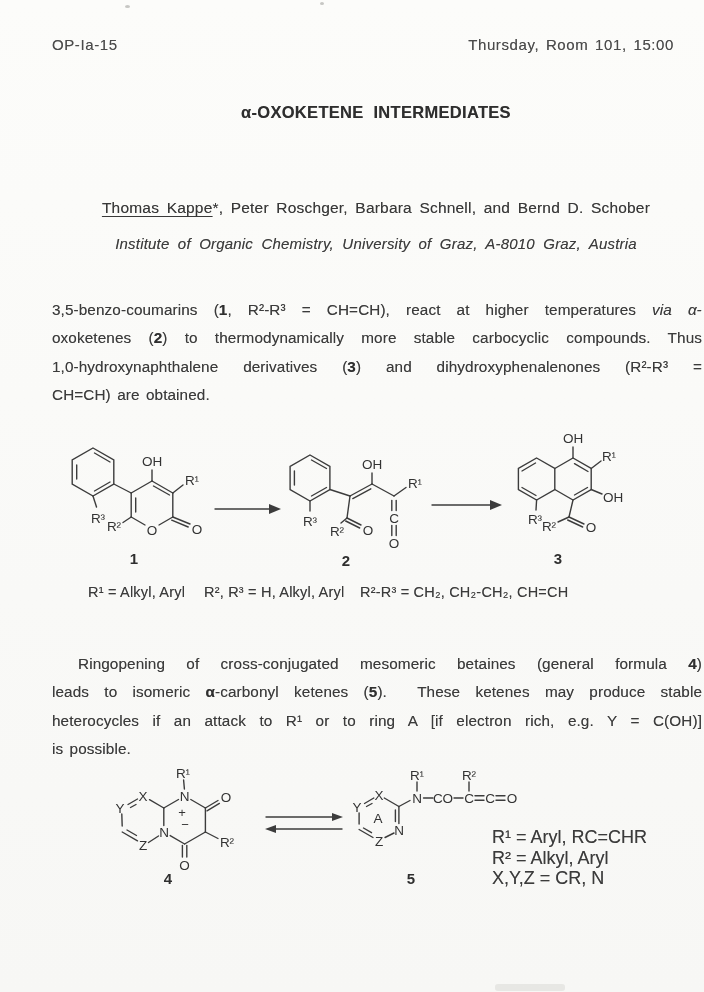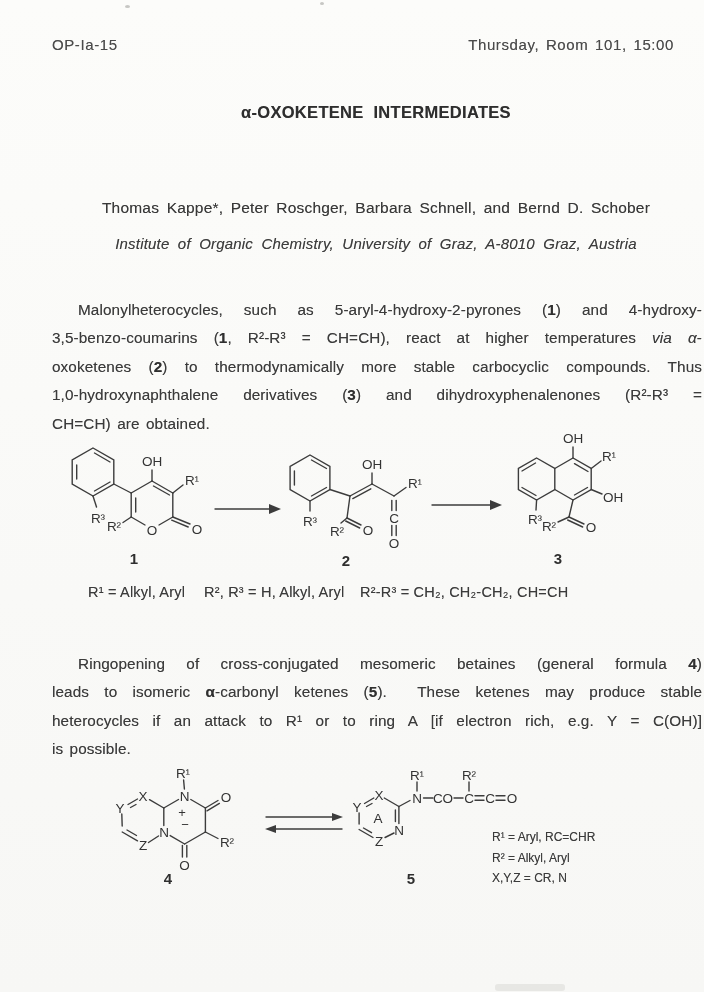--- a/index.html
+++ b/index.html
@@ -21,38 +21,38 @@
   .title{
     position:absolute;top:97px;left:0;width:100%;text-align:center;
     font-weight:bold;font-size:16.5px;line-height:30px;color:#2e2e2e;
     letter-spacing:.3px;word-spacing:5px;
   }
   .title i{font-style:italic;}
   .authors{
     position:absolute;top:199px;left:0;width:100%;text-align:center;
     font-size:15.5px;color:#383838;word-spacing:3px;letter-spacing:.2px;
   }
-  .authors .u{text-underline-offset:3px;}
+  .authors .u{text-decoration:underline;text-underline-offset:3px;}
   .affil{
     position:absolute;top:235px;left:0;width:100%;text-align:center;
     font-style:italic;font-size:15px;color:#3d3d3d;word-spacing:4px;letter-spacing:.2px;
   }
   .para{
     position:absolute;left:28px;width:650px;
     font-size:15.3px;color:#3b3b3b;letter-spacing:.1px;word-spacing:2px;
   }
   .p1{top:296px;}
   .p2{top:650px;}
   .bl{height:28.4px;line-height:28.4px;white-space:nowrap;}
   .bl.j{white-space:normal;text-align:justify;text-align-last:justify;}
   .bl.i1{text-indent:26px;}
   .bl b{font-weight:bold;color:#2f2f2f;}
   .bl i{font-style:italic;}
   .rdef{position:absolute;font-size:14.5px;color:#3b3b3b;letter-spacing:.2px;}
-  .rdefs2{position:absolute;left:468px;top:827px;font-size:12px;color:#3b3b3b;}
+  .rdefs2{position:absolute;left:468px;top:827px;font-size:18px;color:#3b3b3b;}
   .rdefs2 div{height:20.5px;line-height:20.5px;}
   svg{position:absolute;overflow:visible;}
   .bond{stroke:#3c3c3c;stroke-width:1.4;stroke-linecap:round;fill:none;}
   .ah{fill:#3c3c3c;stroke:none;}
   text{font-family:"Liberation Sans",sans-serif;fill:#333;text-anchor:middle;dominant-baseline:central;}
   .atom{font-size:13.5px;}
   .chg{font-size:13px;}
   .num{font-size:15px;font-weight:bold;fill:#2f2f2f;}
   .speck{position:absolute;background:#9a9a98;border-radius:50%;opacity:.55;}
   .smudge{position:absolute;background:#d8d8d4;opacity:.5;border-radius:3px;}
@@ -71,21 +71,20 @@
 
   <div class="title txt">
     <div><span>α-OXOKETENE INTERMEDIATES</span></div>
   </div>
 
   <div class="authors txt"><span class="u">Thomas Kappe</span><span>*, Peter Roschger, Barbara Schnell, and Bernd D. Schober</span></div>
 
   <div class="affil txt">Institute of Organic Chemistry, University of Graz, A-8010 Graz, Austria</div>
 
   <div class="para p1 txt">
-    <div class="bl j i1"><span>Malonylheterocycles, such as 5-aryl-4-hydroxy-2-pyrones (</span><b>1</b><span>) and 4-hydroxy-</span></div>
     <div class="bl j"><span>3,5-benzo-coumarins (</span><b>1</b><span>, R²-R³ = CH=CH), react at higher temperatures </span><i>via α</i><span>-</span></div>
     <div class="bl j"><span>oxoketenes (</span><b>2</b><span>) to thermodynamically more stable carbocyclic compounds. Thus</span></div>
     <div class="bl j"><span>1,0-hydroxynaphthalene derivatives (</span><b>3</b><span>) and dihydroxyphenalenones (R²-R³ =</span></div>
     <div class="bl"><span>CH=CH) are obtained.</span></div>
   </div>
 
   <svg style="left:56px;top:434px;" width="200" height="140" viewBox="0 0 200 140">
 
     <path class="bond" d="M37,14 L57.8,26 L57.8,50 L37,62 L16.2,50 L16.2,26 Z"></path>
     <line class="bond" x1="38.5" y1="19" x2="54" y2="28"></line>

